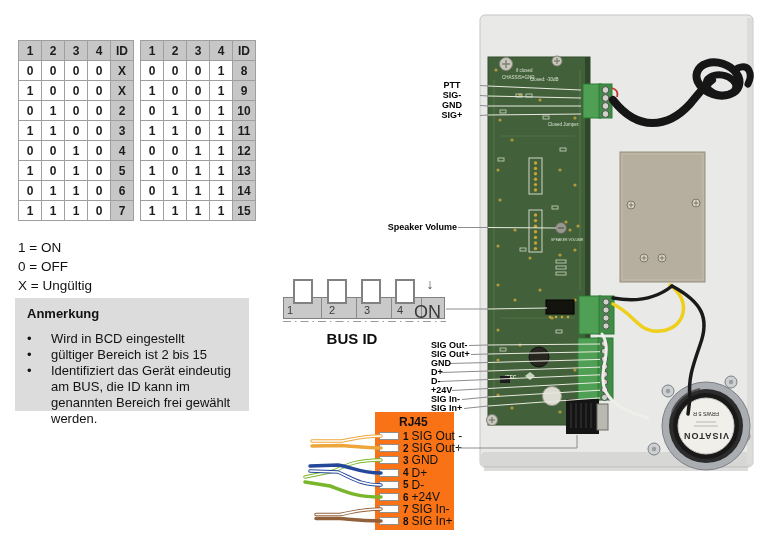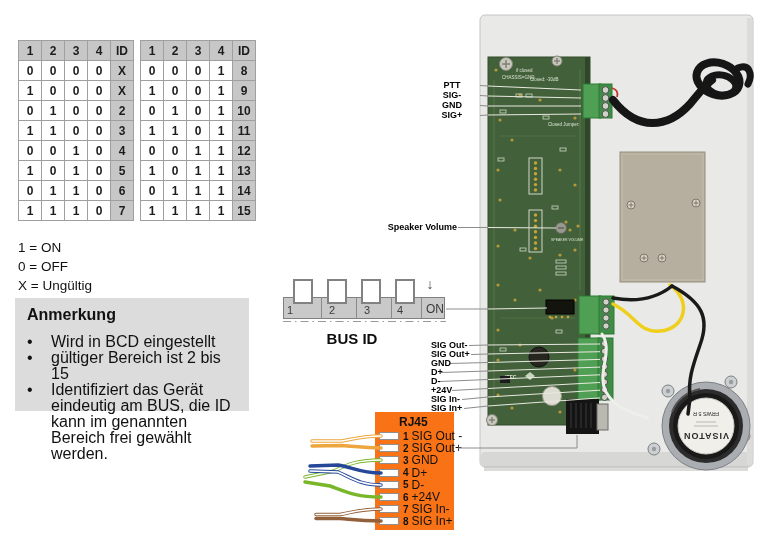--- a/index.html
+++ b/index.html
@@ -8,33 +8,33 @@
   
   table.idt{position:absolute;top:40px;border-collapse:collapse;}
   .idt th,.idt td{width:22px;height:19px;padding:0;text-align:center;vertical-align:middle;
       border:1px solid #9f9f9f;font-size:12px;font-weight:bold;color:#1c1c1c;background:#fff;}
   .idt th{background:#c7c7c7;}
   .idt td.idc{background:#c7c7c7;}
   
   .legend{position:absolute;left:18px;top:238px;font-size:13.5px;line-height:19px;color:#111;}
   
   .note{position:absolute;left:15px;top:298px;width:234px;height:113px;background:#dcdcdc;
-        box-sizing:border-box;padding:8px 8px 0 12px;font-size:16px;}
+        box-sizing:border-box;padding:8px 8px 0 12px;font-size:13px;}
   .note-title{font-weight:bold;}
   .bulls{margin-top:10px;}
   .bull{display:flex;line-height:16px;}
   .bull .dot{width:24px;flex:none;}
   .bull .btxt{width:188px;}
   
   .dipbody{position:absolute;left:283px;top:297px;width:162px;height:22px;background:#c9c9c9;
            border:1px solid #7f7f7f;box-sizing:border-box;}
   .dipdiv{position:absolute;top:297px;width:1px;height:22px;background:#8a8a8a;}
   .dipsw{position:absolute;top:279px;width:20px;height:25px;background:#fff;border:2px solid #828282;box-sizing:border-box;}
   .dipnum{position:absolute;top:304px;font-size:11px;color:#3a3a3a;}
-  .dipon{position:absolute;left:414px;top:302px;width:30px;text-align:right;font-size:12px;color:#3a3a3a;}
+  .dipon{position:absolute;left:414px;top:302px;width:30px;text-align:left;font-size:18px;color:#3a3a3a;}
   .diparrow{position:absolute;left:420px;top:277px;width:20px;text-align:center;font-size:14px;line-height:15px;color:#4a4a4a;}
   .busid{position:absolute;left:301px;top:330px;width:102px;text-align:center;font-weight:bold;font-size:15px;color:#0d0d0d;}
   
   .rjbox{position:absolute;left:375px;top:412px;width:79px;height:118px;background:#f97316;}
   .rjtitle{font-weight:bold;font-size:12px;padding:3px 0 0 24px;color:#111;}
   .rjrows{position:absolute;left:4px;top:18px;}
   .rjrow{display:flex;align-items:center;height:12.2px;}
   .pinrect{width:18px;height:6px;background:#fff;border:1px solid #8f8f8f;margin-right:4px;flex:none;}
   .pinnum{font-weight:bold;font-size:10px;margin-right:3px;}
   .pinlabel{font-size:12px;white-space:nowrap;}

